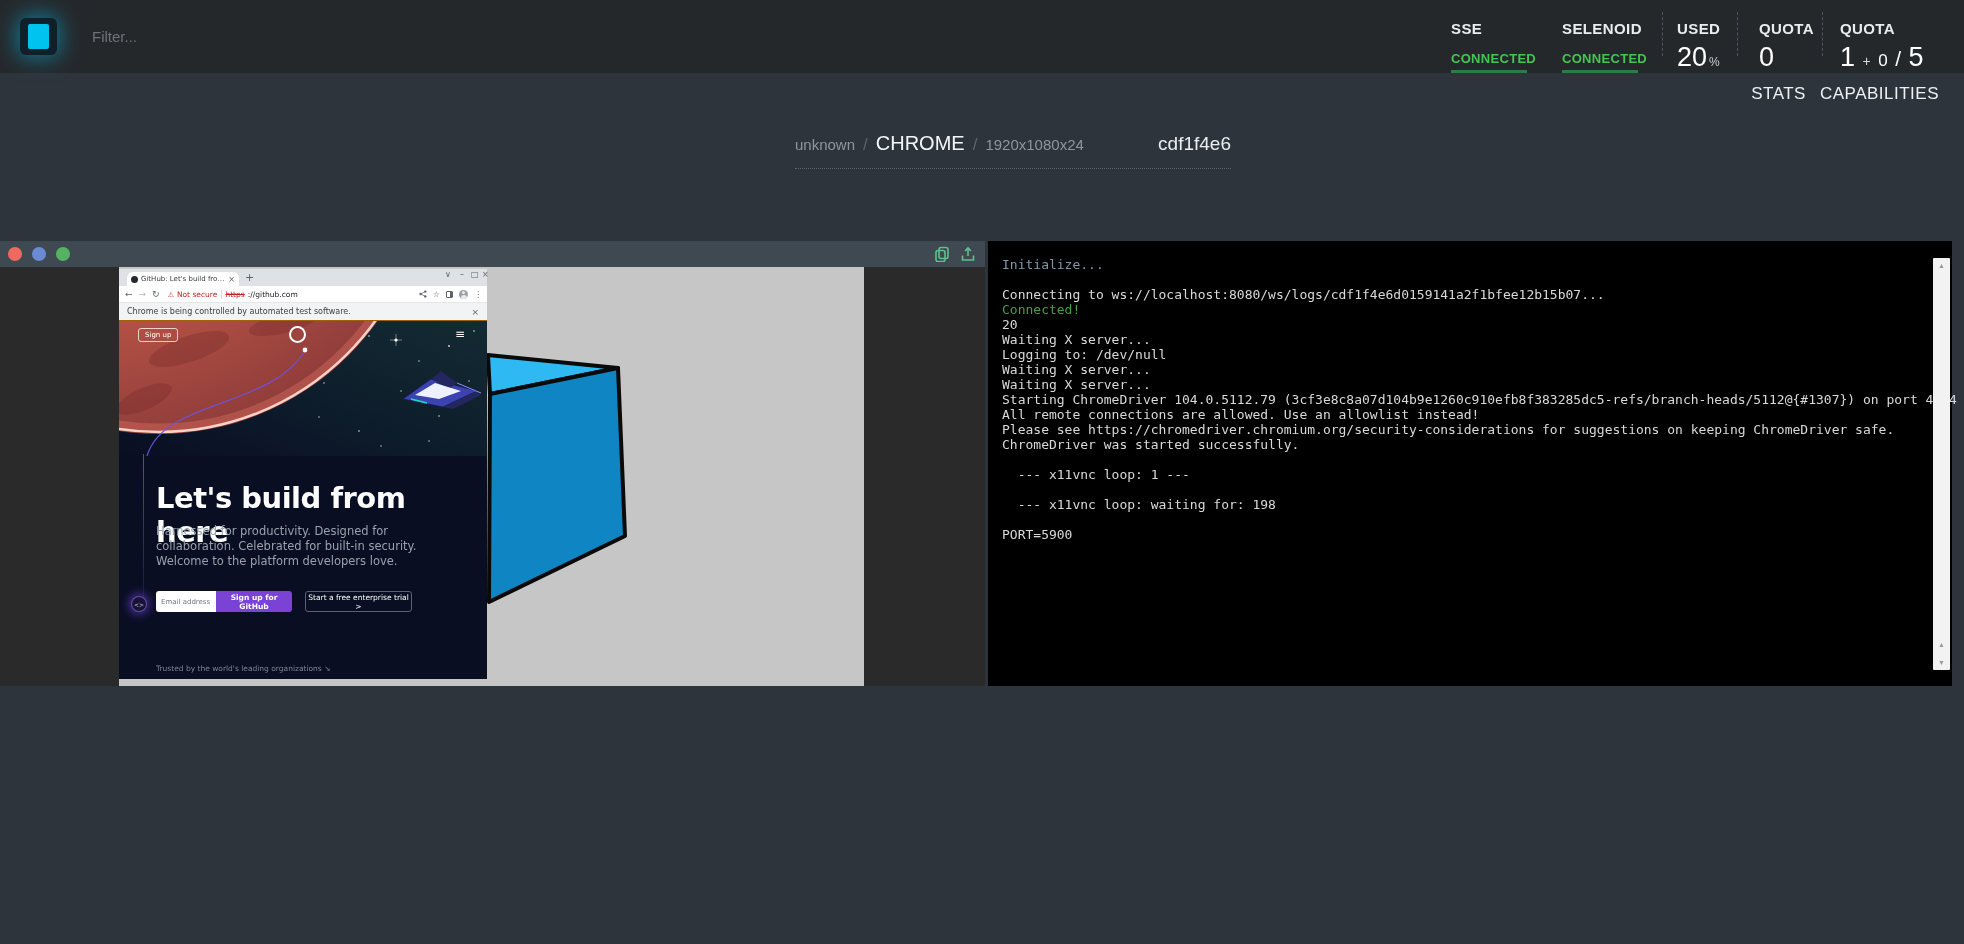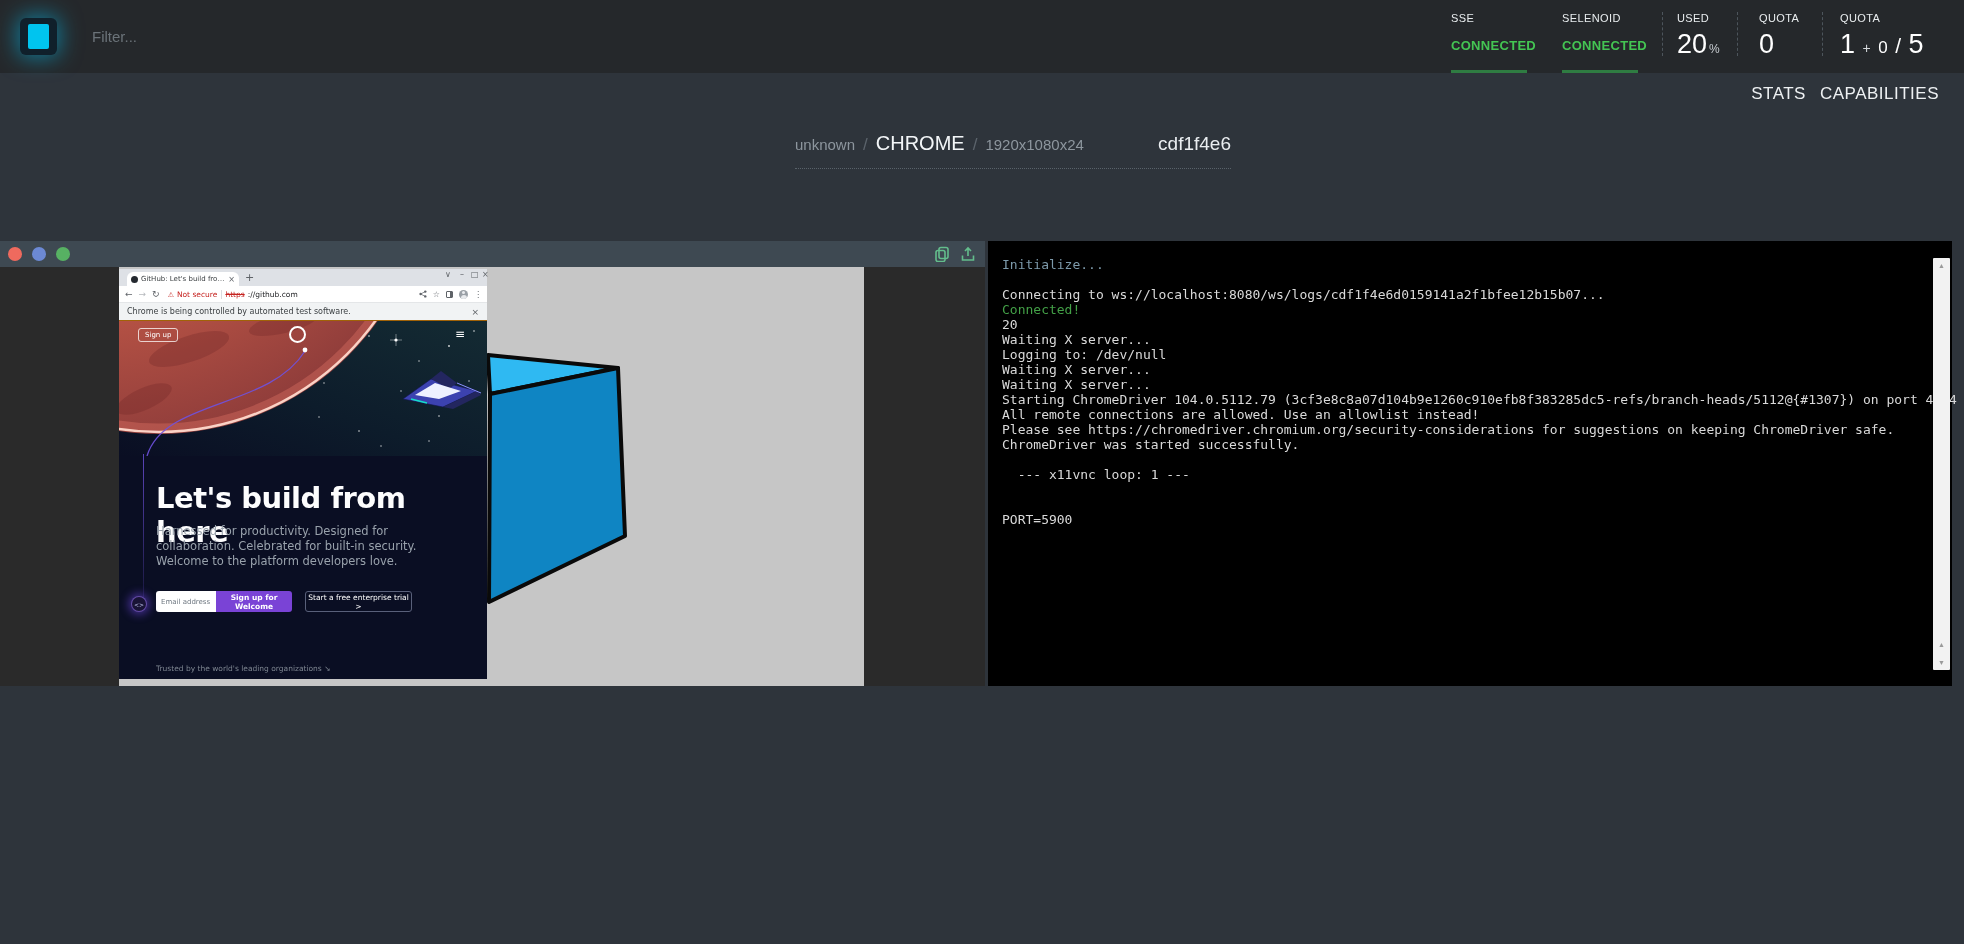--- a/index.html
+++ b/index.html
@@ -8,21 +8,21 @@
 
   
   .topbar{position:absolute;left:0;top:0;width:1964px;height:73px;background:#25282b}
   .logo{position:absolute;left:20px;top:18px;width:37px;height:37px;background:#10202b;border-radius:6px;
         box-shadow:0 0 22px 2px rgba(0,195,245,.55);display:flex;align-items:center;justify-content:center}
   .logo-inner{width:21px;height:25px;background:#00c4ef;border-radius:2px}
   .filter{position:absolute;left:92px;top:20px;width:420px;height:32px;background:transparent;border:none;outline:none;
           color:#c4cbd0;font-size:15px;font-family:"Liberation Sans",sans-serif}
   .filter::placeholder{color:#6b7379}
   .stat{position:absolute;top:0;height:73px}
-  .stat-label{display:block;margin-top:12px;font-size:11px;font-weight:400;letter-spacing:.4px;color:#e9edef}
+  .stat-label{display:block;margin-top:20px;font-size:15px;font-weight:700;letter-spacing:.4px;color:#e9edef}
   .stat-conn{display:block;margin-top:14px;font-size:13px;font-weight:600;letter-spacing:.3px;color:#44c553}
   .conn-underline{position:absolute;bottom:0;left:0;width:76px;height:3px;background:#2f7c42}
   .stat-big{display:block;margin-top:5px;font-size:27px;color:#fff;white-space:nowrap}
   .stat-big .unit{font-size:12px;color:#c8cdd1;margin-left:2px}
   .q-plus{font-size:14px;color:#d6dadd}
   .q-pending{font-size:17px;color:#fff}
   .q-slash{font-size:21px;color:#fff}
   .vsep{position:absolute;top:12px;height:44px;width:0;border-left:1px dashed #4d555c}
 
   
@@ -277,21 +277,21 @@
           <line x1="60" y1="14" x2="84" y2="24" stroke="#8a90ff" stroke-width="1"></line>
         </g>
       </svg>
       <div class="gh-signup">Sign up</div>
       <div class="gh-ring"></div>
       <div class="gh-burger">≡</div>
       <div class="gh-vline"></div>
       <h1 class="gh-h1">Let's build from here</h1>
       <p class="gh-sub">Harnessed for productivity. Designed for collaboration. Celebrated for built-in security. Welcome to the platform developers love.</p>
       <input class="gh-email" placeholder="Email address" style="">
-      <button class="gh-cta">Sign up for Welcome</button>
+      <button class="gh-cta">Sign up for GitHub</button>
       <button class="gh-trial">Start a free enterprise trial &gt;</button>
       <div class="gh-code">&lt;&gt;</div>
       <div class="gh-trusted">Trusted by the world's leading organizations ↘</div>
     </div>
   </div>
 </div>
 
 <div class="log">
   <div class="log-pre">
     <div class="ln muted">Initialize...</div>
@@ -303,20 +303,21 @@
     <div class="ln">Logging to: /dev/null</div>
     <div class="ln">Waiting X server...</div>
     <div class="ln">Waiting X server...</div>
     <div class="ln">Starting ChromeDriver 104.0.5112.79 (3cf3e8c8a07d104b9e1260c910efb8f383285dc5-refs/branch-heads/5112@{#1307}) on port 4444</div>
     <div class="ln">All remote connections are allowed. Use an allowlist instead!</div>
     <div class="ln">Please see https://chromedriver.chromium.org/security-considerations for suggestions on keeping ChromeDriver safe.</div>
     <div class="ln">ChromeDriver was started successfully.</div>
     <div class="ln"></div>
     <div class="ln">  --- x11vnc loop: 1 ---</div>
     <div class="ln"></div>
+    <div class="ln">  --- x11vnc loop: waiting for: 198</div>
     <div class="ln"></div>
     <div class="ln">PORT=5900</div>
   </div>
   <div class="scrollbar">
     <div class="sb-arrow sb-up">▲</div>
     <div class="sb-arrow sb-up2">▲</div>
     <div class="sb-arrow sb-down">▼</div>
   </div>
 </div>
 

